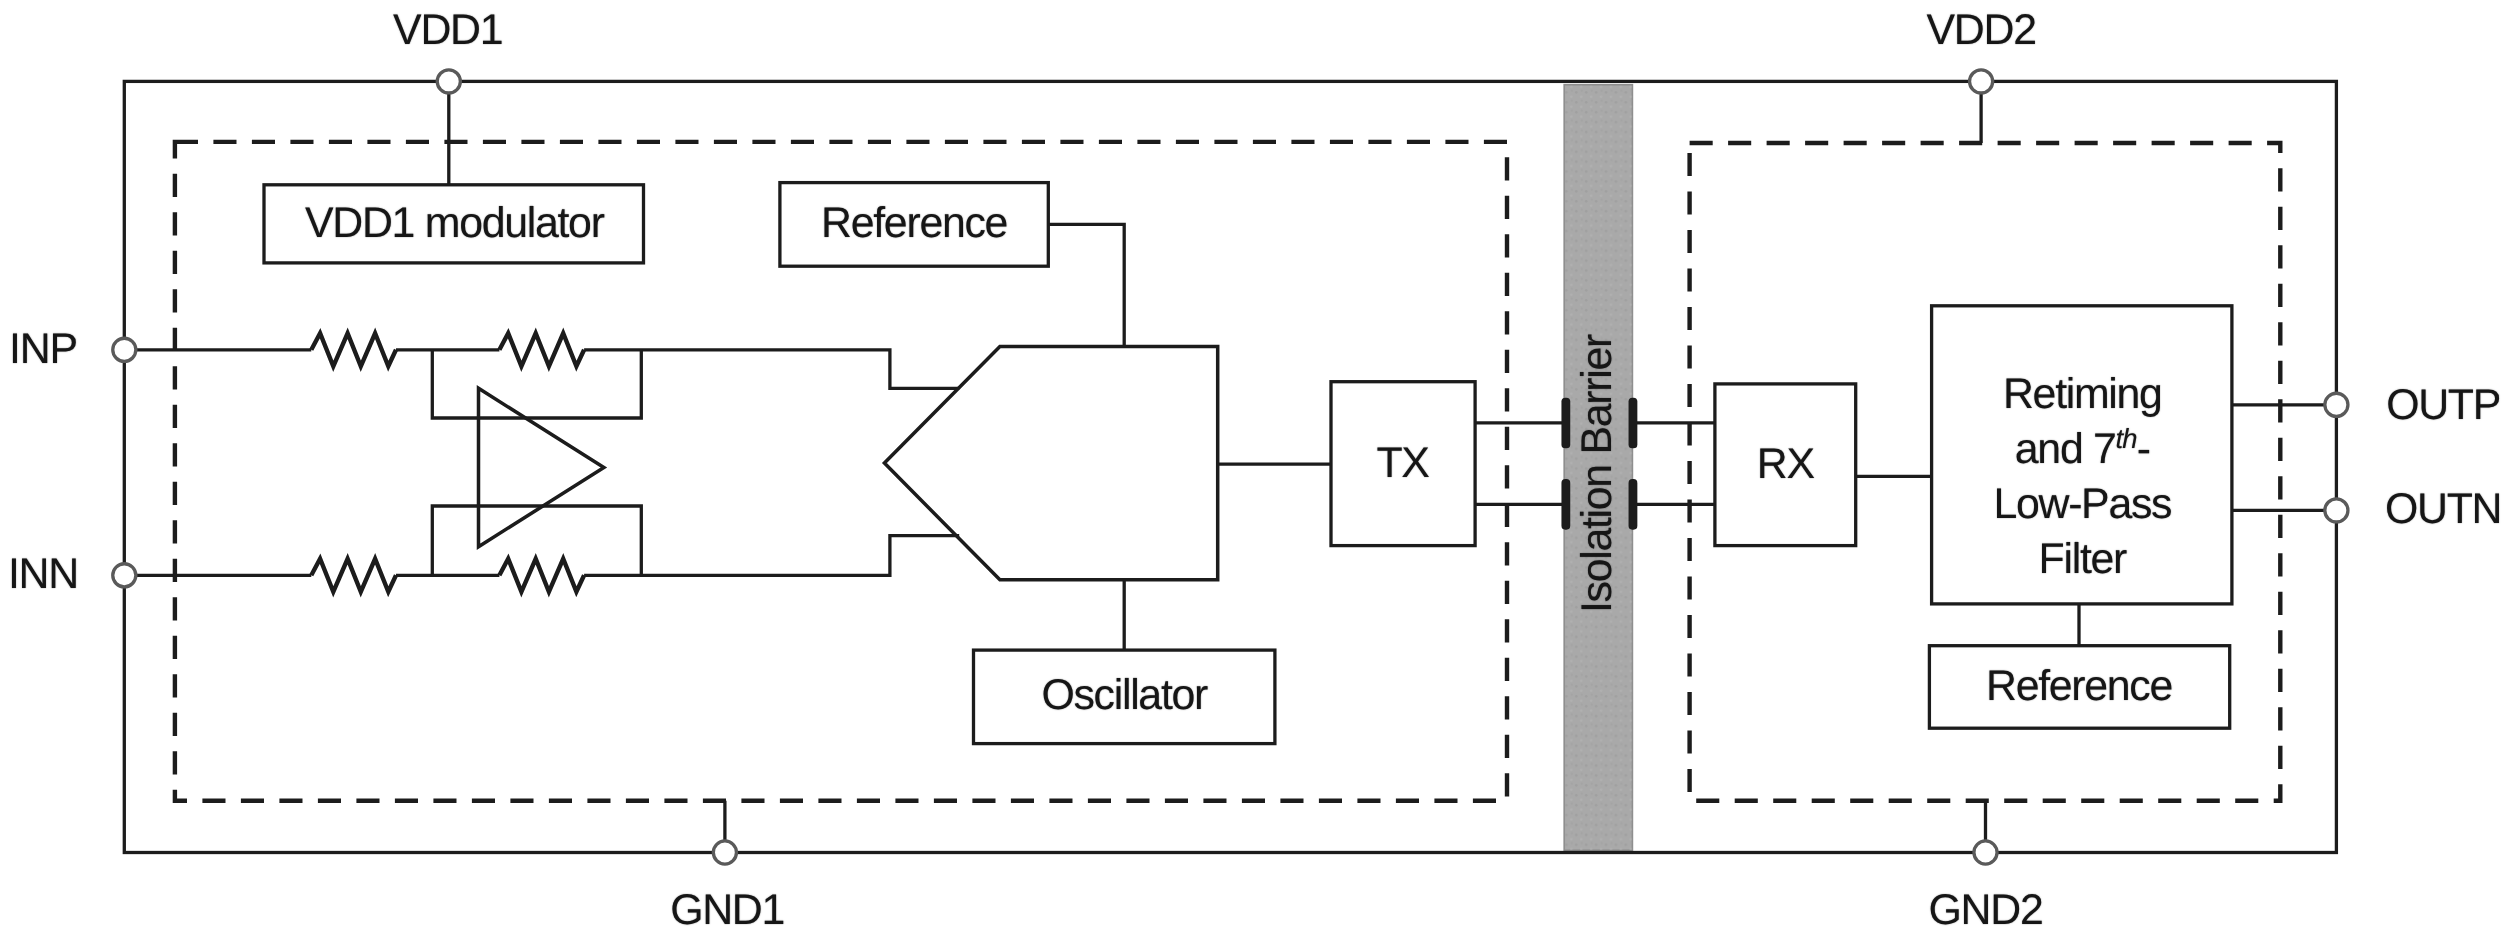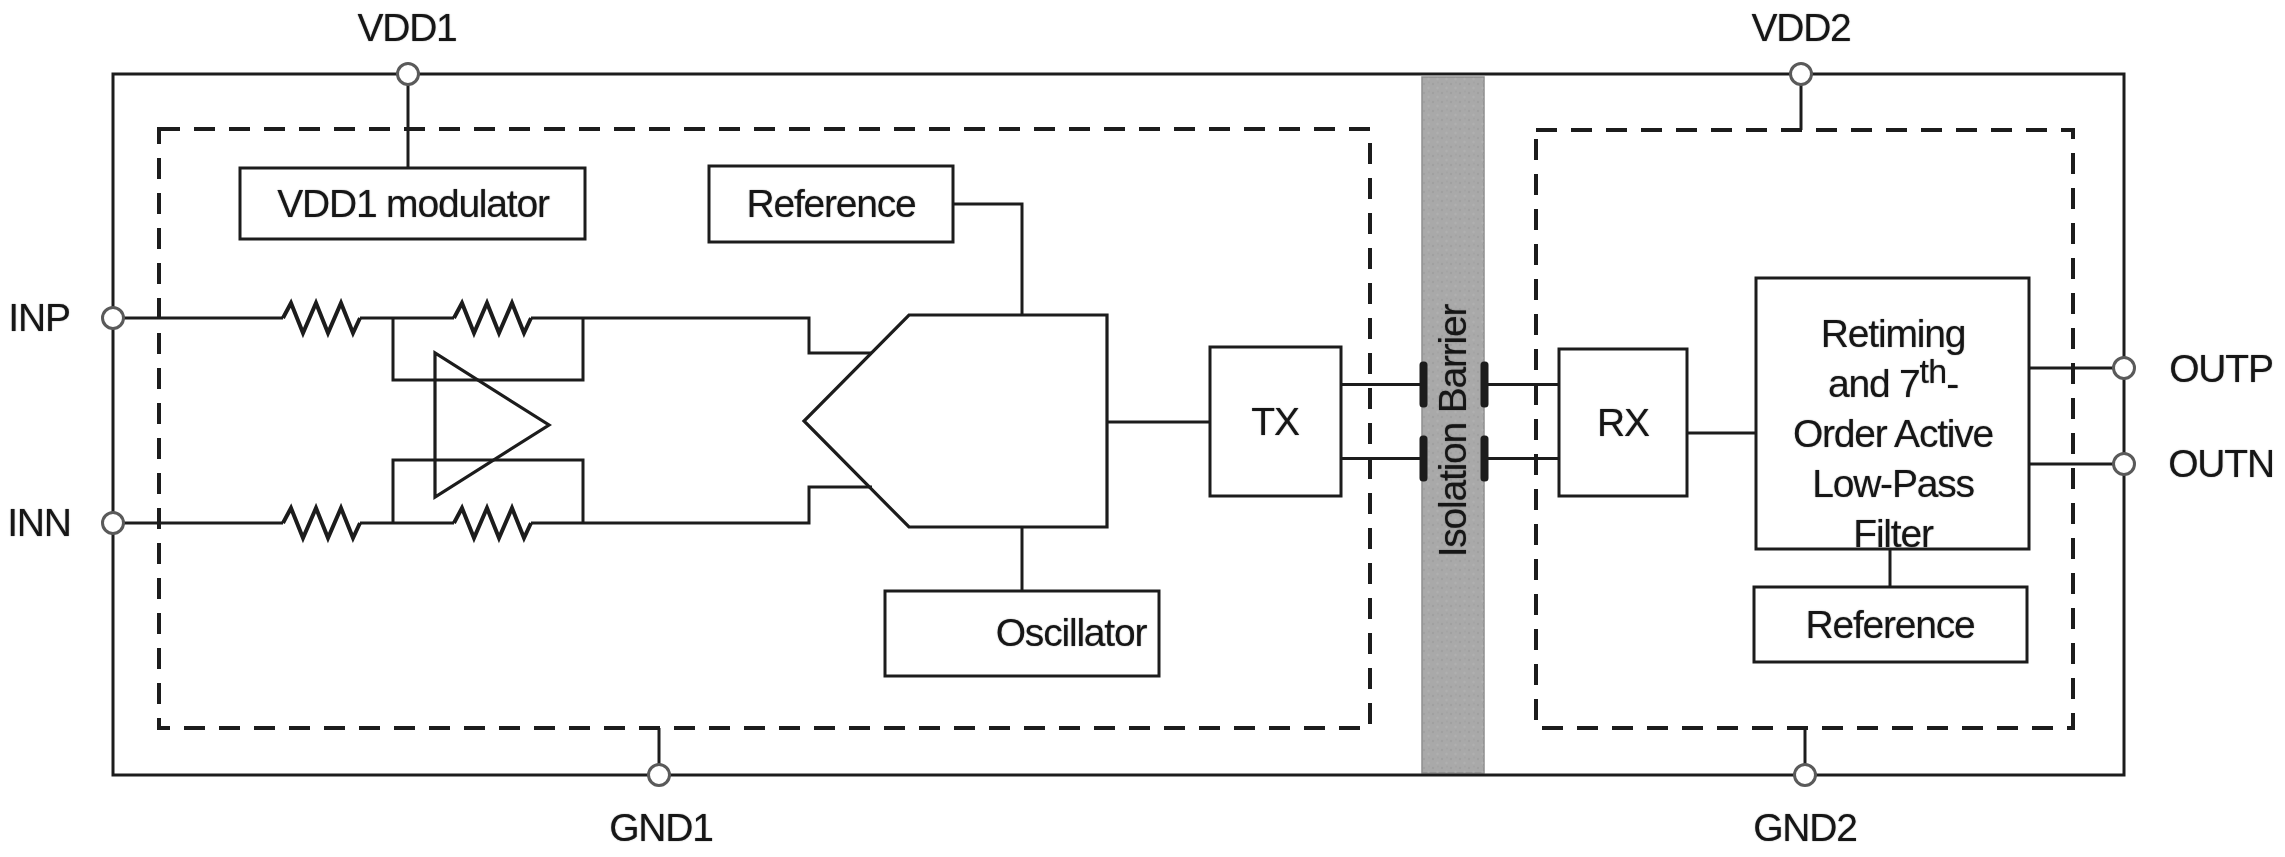--- a/index.html
+++ b/index.html
@@ -24,21 +24,21 @@
   .barrect{fill:var(--bar);stroke:#8e8e8e;stroke-width:1.5;}
   .lbl{position:absolute;transform:translate(-50%,-50%);
        font-size:39px;line-height:1.1;letter-spacing:-1.2px;white-space:nowrap;
        color:var(--text);text-shadow:0 0 1.2px rgba(22,22,22,.6);}
   .lbl.rot{transform:translate(-50%,-50%) rotate(-90deg);}
   .filter-text{position:absolute;left:1893px;top:416px;transform:translate(-50%,-50%);
        display:flex;flex-direction:column;align-items:center;
        font-size:39px;letter-spacing:-1.2px;color:var(--text);
        text-shadow:0 0 1.2px rgba(22,22,22,.6);margin-top:18px;}
   .filter-text .fl{line-height:50px;height:50px;white-space:nowrap;}
-  .sup{font-size:34px;position:relative;top:-14px;letter-spacing:-0.8px;}
+  .sup{font-size:25px;position:relative;top:-14px;letter-spacing:-0.8px;font-style:italic;}
 </style>
 </head>
 <body>
 
 <div class="stage">
 
   <svg width="2285" height="857" viewBox="0 0 2285 857">
     <defs>
       <pattern id="barnoise" width="9" height="9" patternUnits="userSpaceOnUse">
         <circle cx="2" cy="3" r="1.2" fill="#989898"></circle>
@@ -118,27 +118,26 @@
   <div class="lbl" style="left:1801px;top:28px">VDD2</div>
   <div class="lbl" style="left:39px;top:318px">INP</div>
   <div class="lbl" style="left:39px;top:523px">INN</div>
   <div class="lbl" style="left:2221px;top:369px">OUTP</div>
   <div class="lbl" style="left:2221px;top:464px">OUTN</div>
   <div class="lbl" style="left:661px;top:828px">GND1</div>
   <div class="lbl" style="left:1805px;top:828px">GND2</div>
 
   <div class="lbl" style="left:413px;top:204px">VDD1 modulator</div>
   <div class="lbl" style="left:831px;top:204px">Reference</div>
-  <div class="lbl" style="left:1071px;top:633px">Oscillator</div>
+  <div class="lbl" style="left:1022px;top:633px">Oscillator</div>
   <div class="lbl" style="left:1275px;top:422px">TX</div>
   <div class="lbl" style="left:1623px;top:423px">RX</div>
   <div class="lbl" style="left:1890px;top:625px">Reference</div>
   <div class="lbl rot" style="left:1453px;top:431px">Isolation Barrier</div>
 
   <div class="filter-text">
     <div class="fl">Retiming</div>
     <div class="fl"><span>and 7</span><span class="sup">th</span><span>-</span></div>
-    <div class="fl">Order Active</div>
     <div class="fl">Low-Pass</div>
     <div class="fl">Filter</div>
   </div>
 
 </div>
 
 </body></html>

